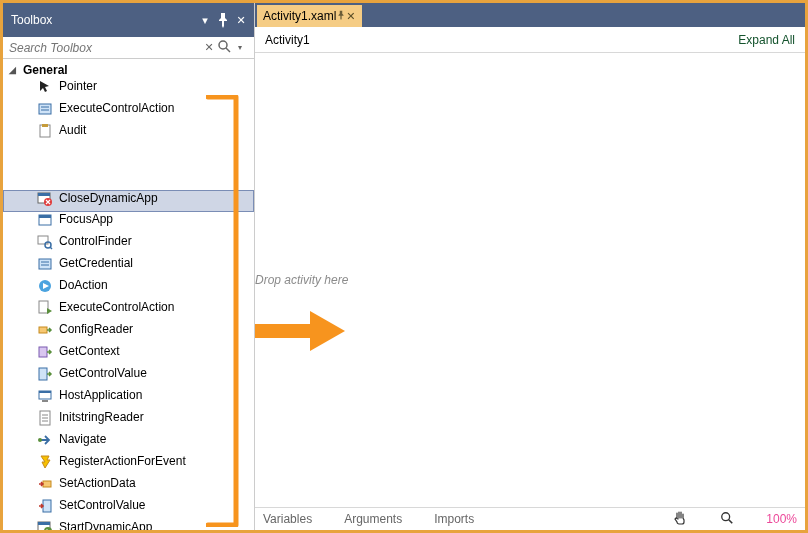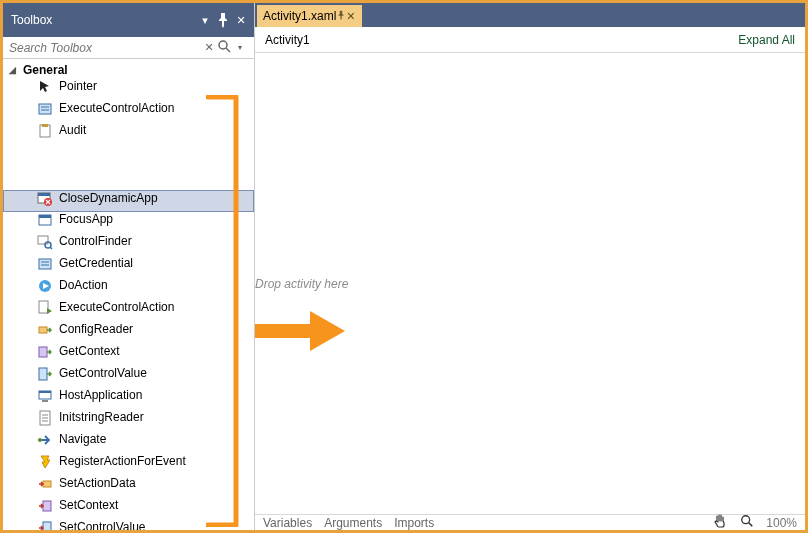--- a/index.html
+++ b/index.html
@@ -142,32 +142,32 @@
     flex: 1;
     display: flex;
     align-items: center;
     justify-content: flex-start;
     background: #fff;
     color: #8b8b8b;
     font-style: italic;
   }
 
   .bottom-bar {
-    height: 16px;
+    height: 23px;
     border-top: 1px solid #d8d8d8;
     display: flex;
     align-items: center;
     padding: 0 8px;
     font-size: 12px;
-    gap: 12px;
+    gap: 32px;
     background: #fff;
   }
   .bottom-bar .link { color: #666; cursor: pointer; }
   .bottom-bar .spacer { flex: 1; }
-  .bottom-bar .zoom { color: #737373; }
+  .bottom-bar .zoom { color: #ec4899; }
   .bottom-bar .sbicon { font-size: 13px; color: #333; }
 
   
   .annot-bracket {
     position: absolute;
     left: 203px;
     top: 92px;
     width: 36px;
     height: 432px;
     pointer-events: none;
@@ -368,29 +368,20 @@
           <span class="label">RegisterActionForEvent</span>
         </div>
         <div class="item">
           <span class="icon">
             <svg class="ico" viewBox="0 0 16 16">
               <rect x="6" y="5" width="8" height="6" fill="#f7c873" stroke="#c58a1e"></rect>
               <path d="M2 8h4M4 6l2 2-2 2" fill="none" stroke="#c0392b" stroke-width="1.5"></path>
             </svg>
           </span>
           <span class="label">SetActionData</span>
-        </div>
-        <div class="item">
-          <span class="icon">
-            <svg class="ico" viewBox="0 0 16 16">
-              <rect x="6" y="3" width="8" height="10" fill="#d9c6f0" stroke="#7b5bb0"></rect>
-              <path d="M2 8h4M4 6l2 2-2 2" fill="none" stroke="#c0392b" stroke-width="1.5"></path>
-            </svg>
-          </span>
-          <span class="label">SetContext</span>
         </div>
         <div class="item">
           <span class="icon">
             <svg class="ico" viewBox="0 0 16 16">
               <rect x="6" y="2" width="8" height="12" fill="#cfe3f7" stroke="#3a6ea5"></rect>
               <path d="M2 8h4M4 6l2 2-2 2" fill="none" stroke="#c0392b" stroke-width="1.5"></path>
             </svg>
           </span>
           <span class="label">SetControlValue</span>
         </div>

